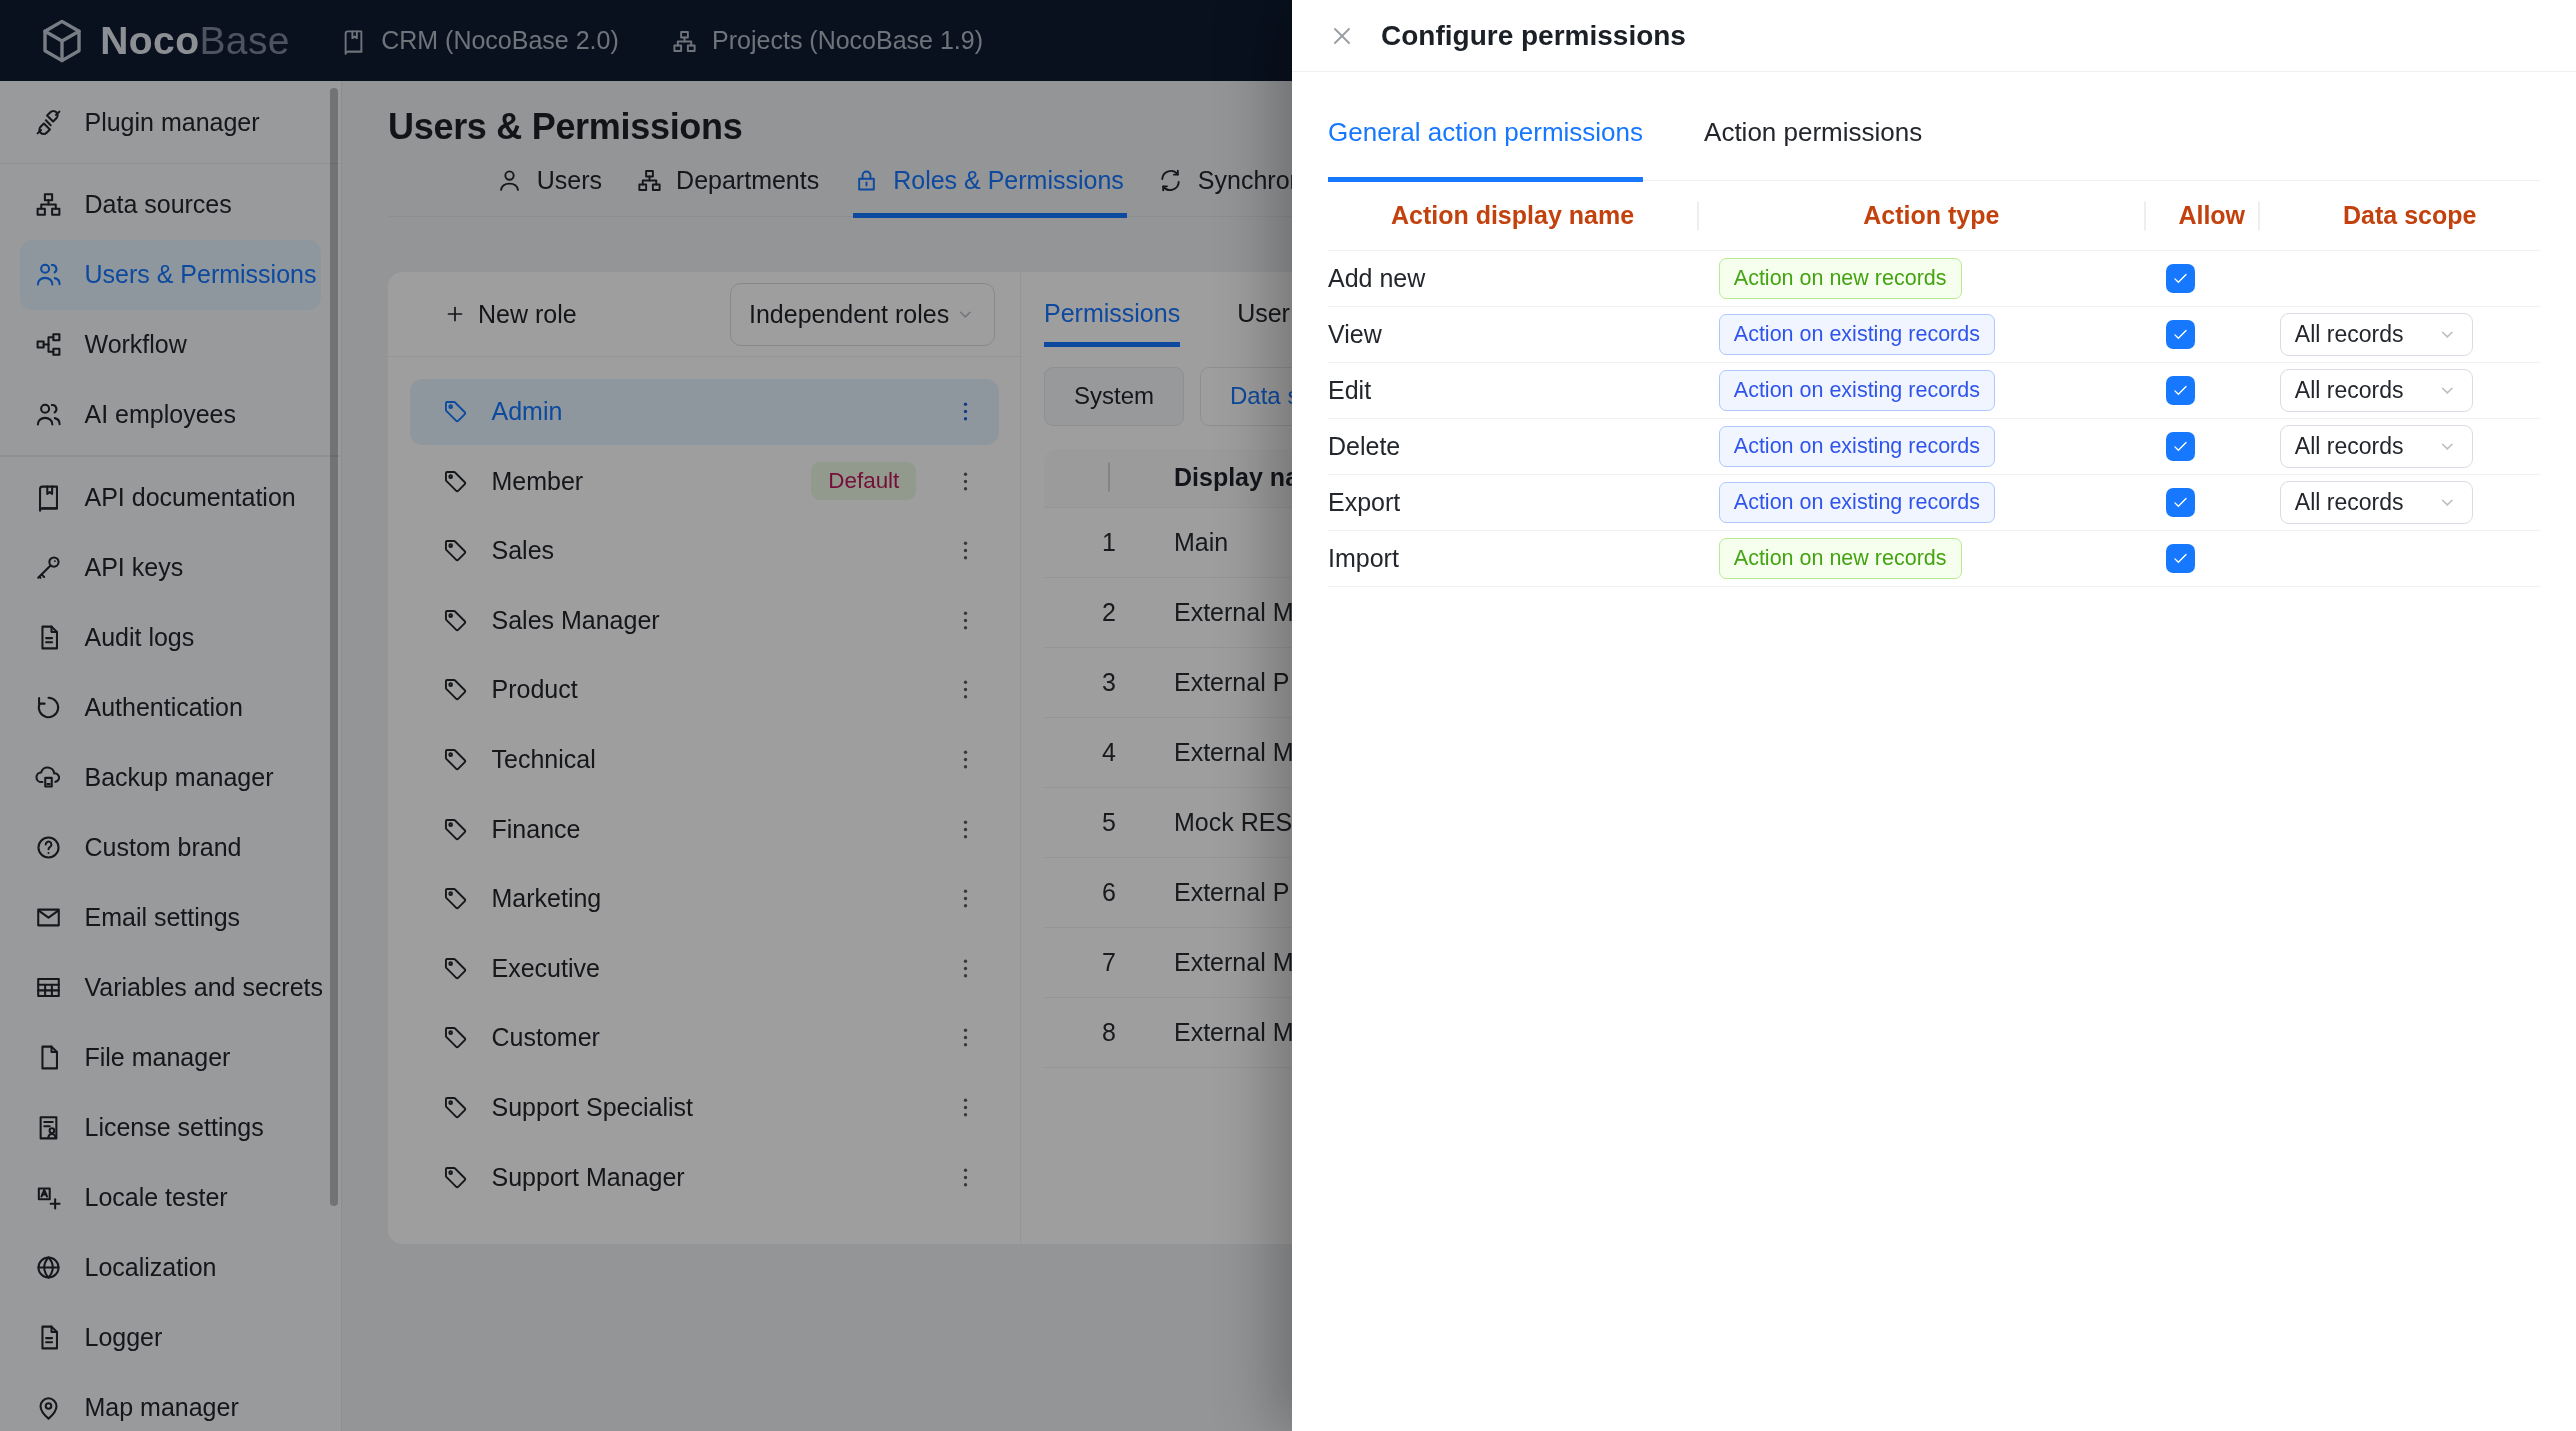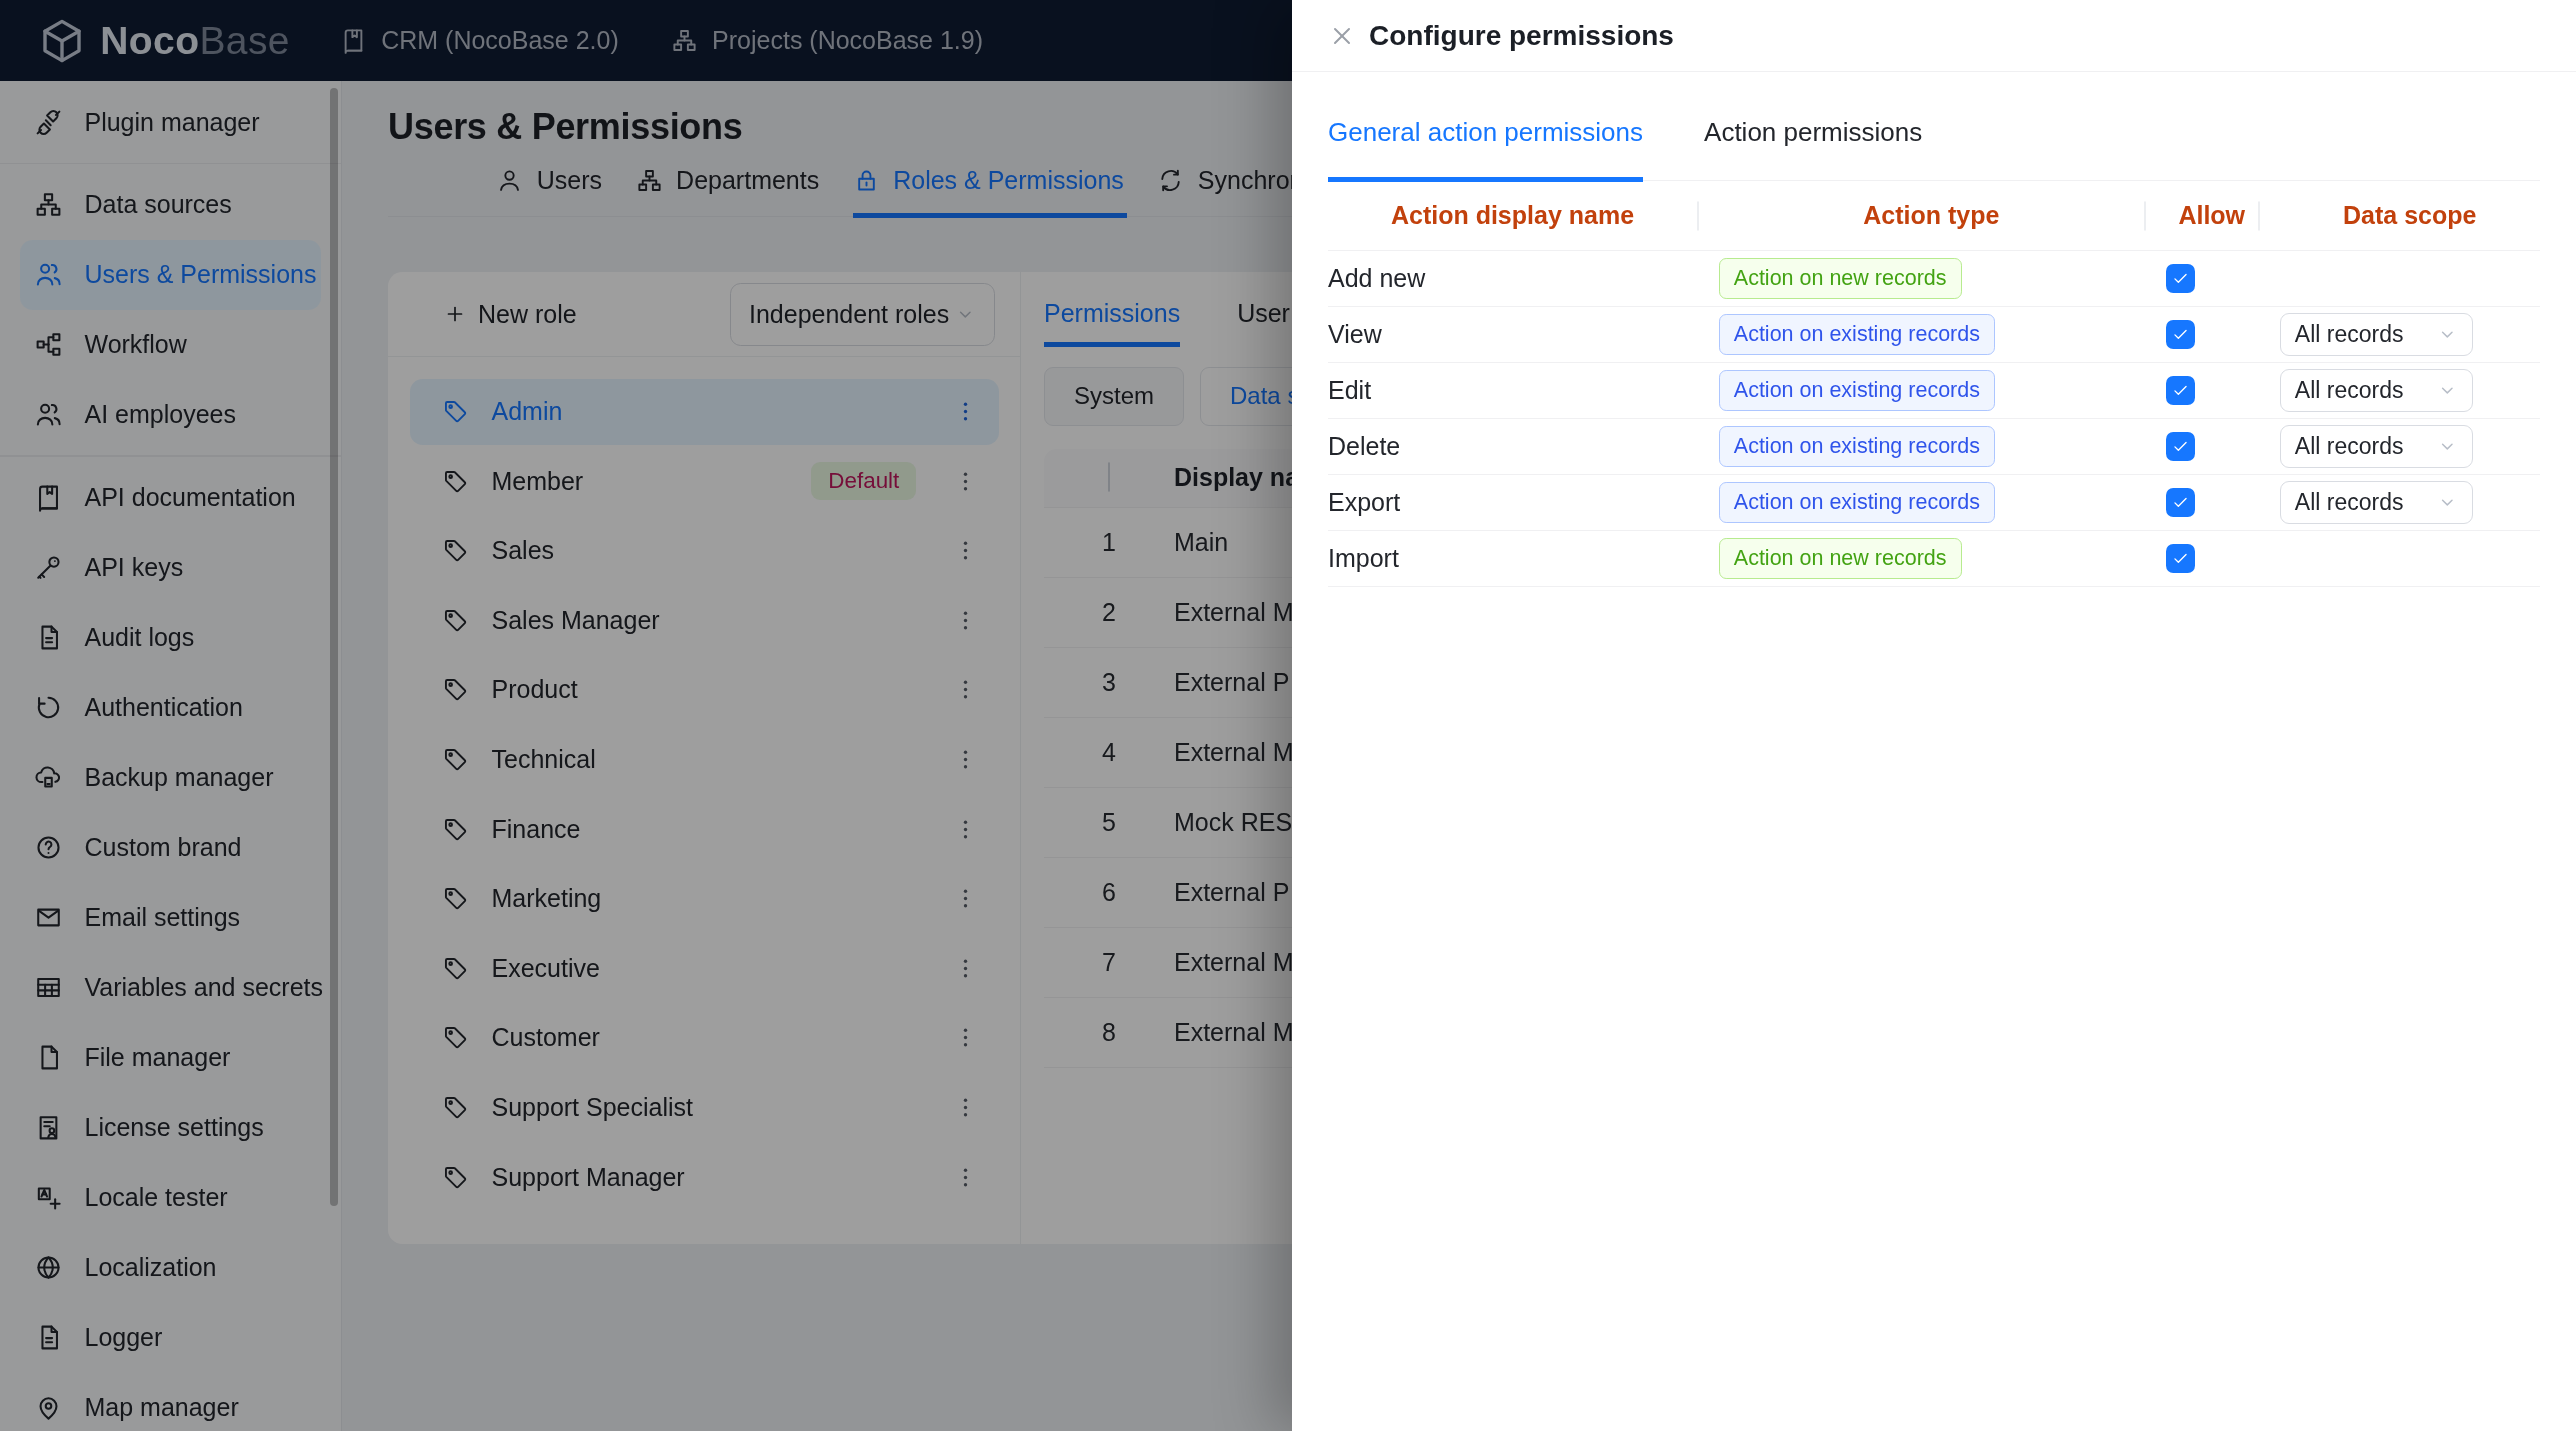--- a/index.html
+++ b/index.html
@@ -8,21 +8,21 @@
 
   
   .navbar{position:absolute;left:0;top:0;width:2576px;height:81px;background:#101c33;
           display:flex;align-items:center;padding:0 0 0 38px;z-index:10;}
   .logo{display:flex;align-items:center;gap:14.3px;cursor:pointer;}
   .logo .ic{width:48px;height:48px;color:#c2cad8;}
   .logo-text{font-size:39px;letter-spacing:0.4px;}
   .logo-text b{color:#e3e8f0;font-weight:700;}
   .logo-text i{font-style:normal;color:#7e8899;font-weight:300;}
   .nav-items{display:flex;align-items:center;gap:52px;margin-left:50px;}
-  .nav-item{display:flex;align-items:center;gap:14.3px;color:#b3bac6;font-size:25px;cursor:pointer;}
+  .nav-item{display:flex;align-items:flex-end;gap:14.3px;color:#b3bac6;font-size:25px;cursor:pointer;}
   .nav-item .ic{width:27px;height:27px;}
 
   
   .sidebar{position:absolute;left:0;top:81px;width:342px;height:1351px;background:#f7f8fa;
            border-right:1.8px solid #e3e6eb;z-index:10;overflow:hidden;}
   .menu{padding:6.3px 0 0 0;}
   .menu-item{height:70px;margin:0 19.7px;border-radius:12.5px;display:flex;align-items:center;
              gap:21.5px;padding:0 14.3px;font-size:25px;color:#22262d;cursor:pointer;white-space:nowrap;}
   .menu-item .ic{width:29px;height:29px;flex:none;}
   .menu-item.selected{background:#e6f4ff;color:#1677ff;}
@@ -79,21 +79,21 @@
   .ds-num{text-align:center;}
   .cbx{width:27px;height:27px;border:1.8px solid #cfd4db;border-radius:6.3px;background:#fff;margin:0 auto;cursor:pointer;}
   .perm-bottom-line{position:absolute;left:633px;right:0;top:945px;height:1.8px;background:#eef0f2;}
 
   
   .overlay{position:absolute;left:0;top:0;width:1292px;height:1431px;background:rgba(0,0,0,.38);z-index:50;}
 
   
   .drawer{position:absolute;left:1292px;top:0;width:1284px;height:1431px;background:#fff;z-index:60;
           box-shadow:-19.7px 0 57px rgba(0,0,0,.26);}
-  .drawer-header{height:72px;display:flex;align-items:center;gap:13px;padding:0 36px;
+  .drawer-header{height:72px;display:flex;align-items:center;gap:25px;padding:0 36px;
                  border-bottom:1.8px solid #f0f0f2;}
   .drawer-close{width:28px;height:28px;color:#9ba0a8;cursor:pointer;flex:none;}
   .drawer-title{margin:0;font-size:28px;font-weight:700;color:#1b1f26;}
   .drawer-tabs{display:flex;gap:61px;margin:0 36px;border-bottom:1.8px solid #f0f0f2;}
   .d-tab{font-size:26px;color:#23262c;padding:45px 0 29px 0;border-bottom:5.4px solid transparent;
          margin-bottom:-1.8px;cursor:pointer;}
   .d-tab.active{color:#1677ff;border-bottom-color:#1677ff;}
   .drawer-table{margin:0 36px;}
   .pt-header{display:grid;grid-template-columns:369px 447px 114px 1fr;align-items:center;height:70px;
              border-bottom:1.8px solid #f0f0f2;}

